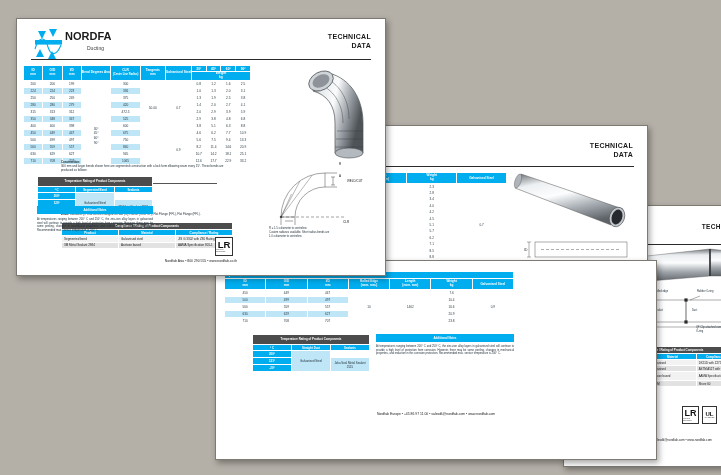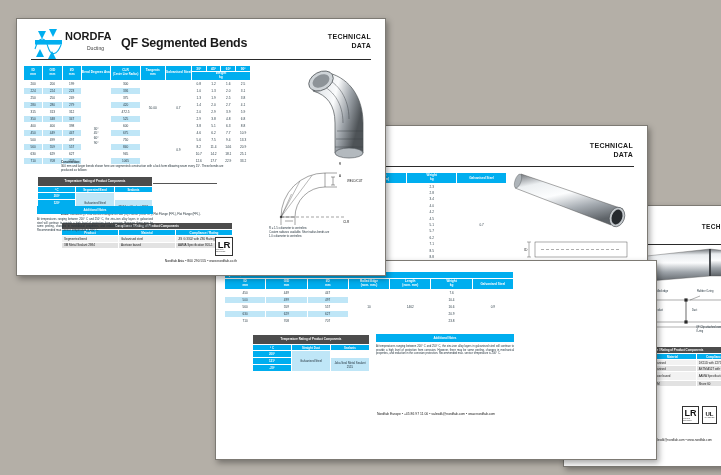--- a/index.html
+++ b/index.html
@@ -582,21 +582,20 @@
             <rect x="2" y="13" width="27" height="4.6"></rect>
           </g>
           <g fill="none" stroke="#00AEEF" stroke-width="1.1">
             <path d="M2,22 C6,9 12,9 15,20 C18,30 24,28 28,18"></path>
           </g>
           <text x="32" y="13" font-size="11" font-weight="bold" fill="#1a1a1a" font-family="Liberation Sans, sans-serif">NORDFAB</text>
           <text x="54" y="23" font-size="5" fill="#3a3a3a" font-family="Liberation Sans, sans-serif">Ducting</text>
         </svg>
       </div>
 
-      <div class="doc-title" style="left:104px; top:17px; font-size:12.5px;">QF Segmented Bends</div>
 
       <div class="tech-data" style="right:14px; top:14px; font-size:7px;">
         <div>TECHNICAL</div>
         <div>DATA</div>
       </div>
 
       <div class="rule" style="left:14px; right:14px; top:40px;"></div>
 
       <table class="dt" style="left:6px; top:46px; width:228px; font-size:3.2px;">
         <tbody>

